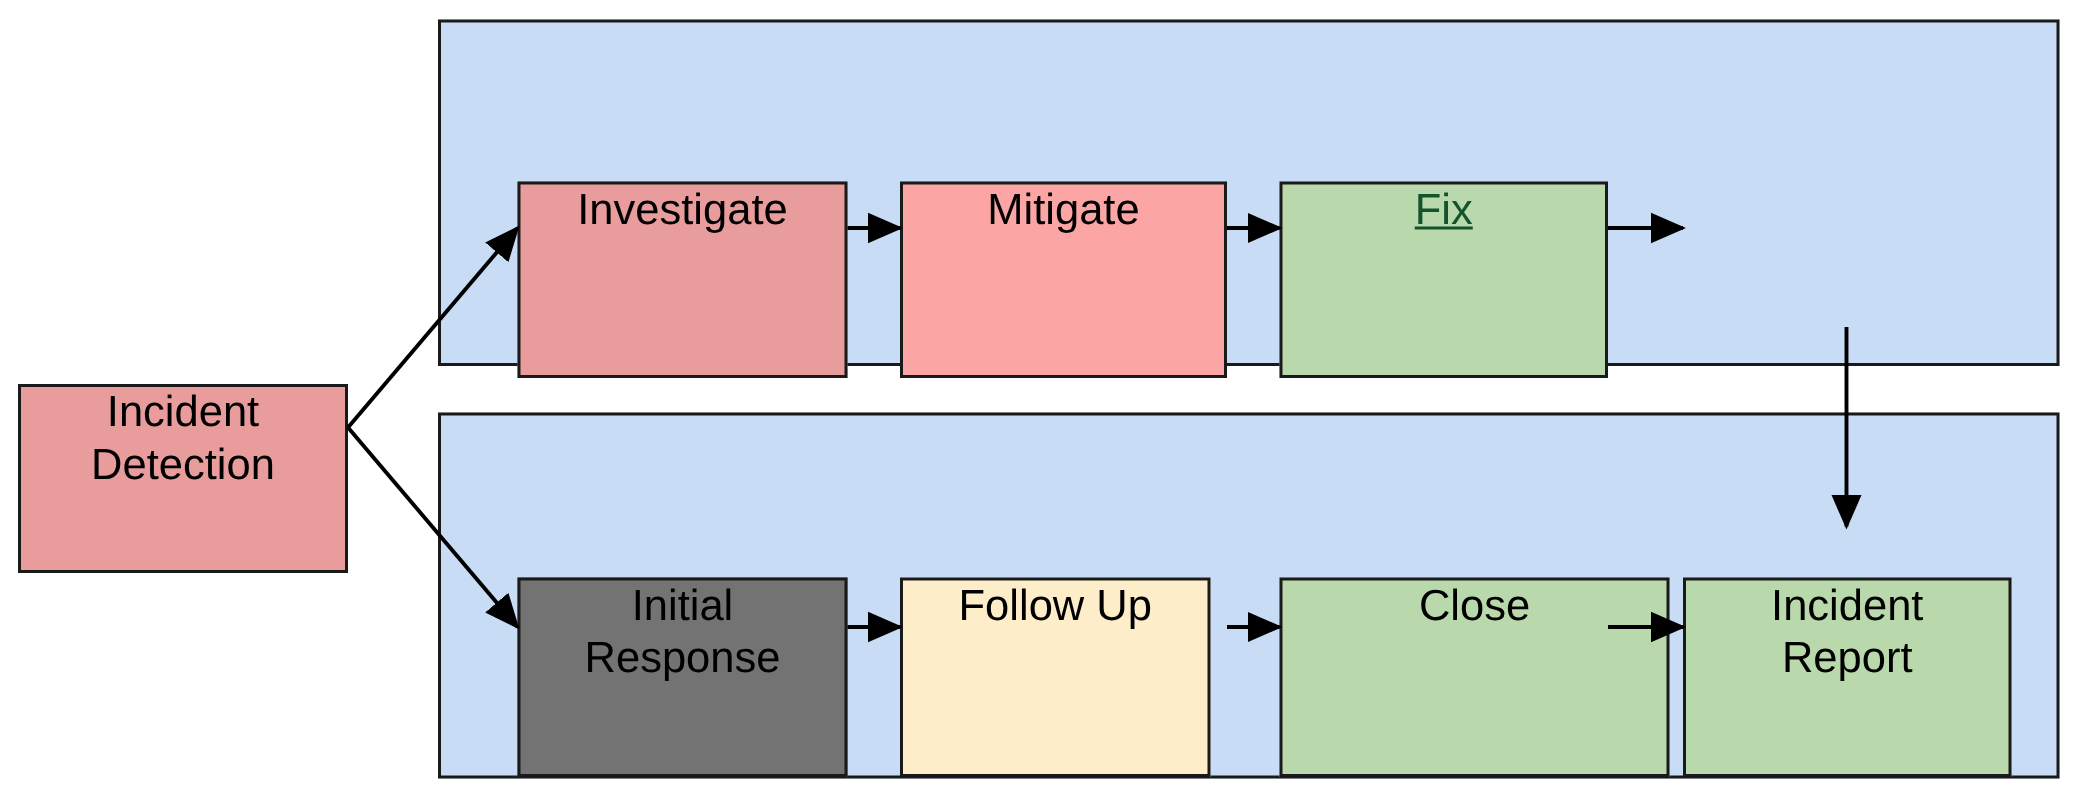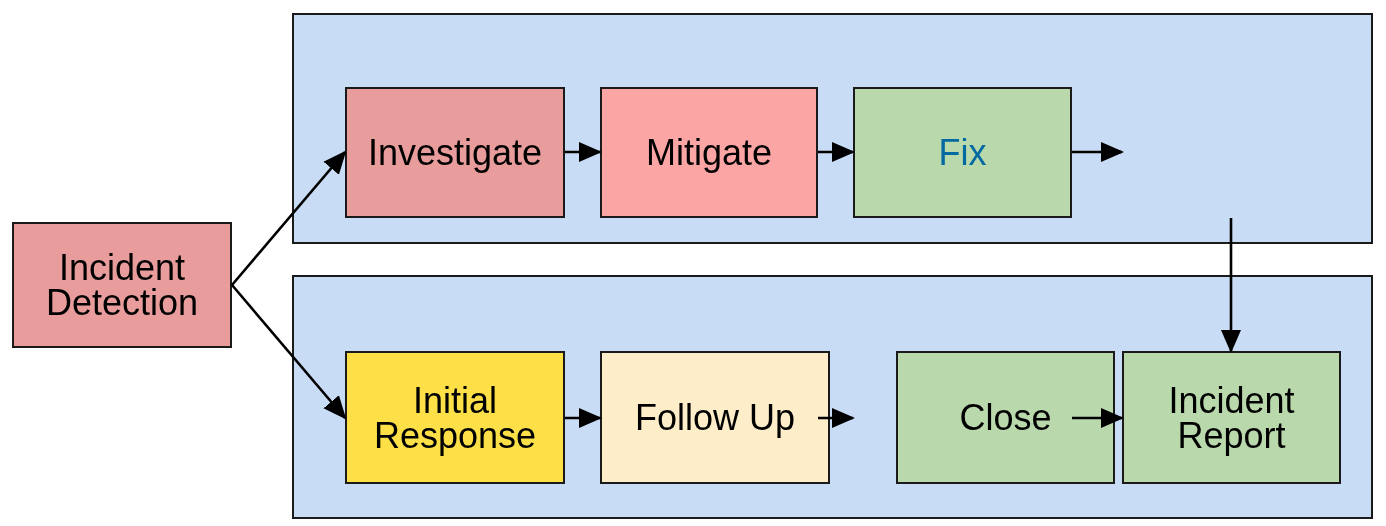--- a/index.html
+++ b/index.html
@@ -36,27 +36,28 @@
     text-align: center;
     font-size: 30px;
     line-height: 34px;
     color: #000000;
     white-space: nowrap;
   }
   .node {
     position: absolute;
     border: 2px solid #1a1a1a;
     display: flex;
-    align-items: center;
+    align-items: flex-start;
     justify-content: center;
     text-align: center;
-    font-size: 36px;
+    font-size: 29px;
     line-height: 35px;
     color: #000000;
     z-index: 2;
+    margin-top: 34px;
   }
   .node-label {
     display: block;
     width: 100%;
     padding: 0 4px;
     white-space: pre-line;
   }
 </style>
 </head>
 <body>
@@ -72,31 +73,31 @@
   <div class="node" id="node-0" style="left: 12px; top: 222px; width: 220px; height: 126px; background: rgb(232, 156, 156); border-color: rgb(26, 26, 26); color: rgb(0, 0, 0);">
     <span class="node-label">Incident
 Detection</span>
   </div>
   <div class="node" id="node-1" style="left: 345px; top: 87px; width: 220px; height: 131px; background: rgb(232, 156, 156); border-color: rgb(26, 26, 26); color: rgb(0, 0, 0);">
     <span class="node-label">Investigate</span>
   </div>
   <div class="node" id="node-2" style="left: 600px; top: 87px; width: 218px; height: 131px; background: #fca5a5; border-color: rgb(26, 26, 26); color: rgb(0, 0, 0);">
     <span class="node-label">Mitigate</span>
   </div>
-  <div class="node" id="node-3" style="left: 853px; top: 87px; width: 219px; height: 131px; background: rgb(185, 216, 171); border-color: rgb(26, 26, 26); color: #0369a1;">
+  <div class="node" id="node-3" style="left: 853px; top: 87px; width: 219px; height: 131px; background: rgb(185, 216, 171); border-color: rgb(26, 26, 26); color: #14532d; text-decoration: underline;">
     <span class="node-label">Fix</span>
   </div>
-  <div class="node" id="node-5" style="left: 345px; top: 351px; width: 220px; height: 133px; background: #fde047; border-color: rgb(26, 26, 26); color: rgb(0, 0, 0);">
+  <div class="node" id="node-5" style="left: 345px; top: 351px; width: 220px; height: 133px; background: #737373; border-color: rgb(26, 26, 26); color: rgb(0, 0, 0);">
     <span class="node-label">Initial
 Response</span>
   </div>
-  <div class="node" id="node-6" style="left: 600px; top: 351px; width: 230px; height: 133px; background: rgb(253, 238, 201); border-color: rgb(26, 26, 26); color: rgb(0, 0, 0);">
+  <div class="node" id="node-6" style="left: 600px; top: 351px; width: 207px; height: 133px; background: rgb(253, 238, 201); border-color: rgb(26, 26, 26); color: rgb(0, 0, 0);">
     <span class="node-label">Follow Up</span>
   </div>
-  <div class="node" id="node-7" style="left: 896px; top: 351px; width: 219px; height: 133px; background: rgb(185, 216, 171); border-color: rgb(26, 26, 26); color: rgb(0, 0, 0);">
+  <div class="node" id="node-7" style="left: 853px; top: 351px; width: 260px; height: 133px; background: rgb(185, 216, 171); border-color: rgb(26, 26, 26); color: rgb(0, 0, 0);">
     <span class="node-label">Close</span>
   </div>
   <div class="node" id="node-8" style="left: 1122px; top: 351px; width: 219px; height: 133px; background: rgb(185, 216, 171); border-color: rgb(26, 26, 26); color: rgb(0, 0, 0);">
     <span class="node-label">Incident
 Report</span>
   </div>
 
   <svg id="edges" viewBox="0 0 1386 526" width="1386" height="526">
     <defs>
       <marker id="arrowhead" markerWidth="9" markerHeight="9" refX="8.2" refY="4.5" orient="auto" markerUnits="strokeWidth">

